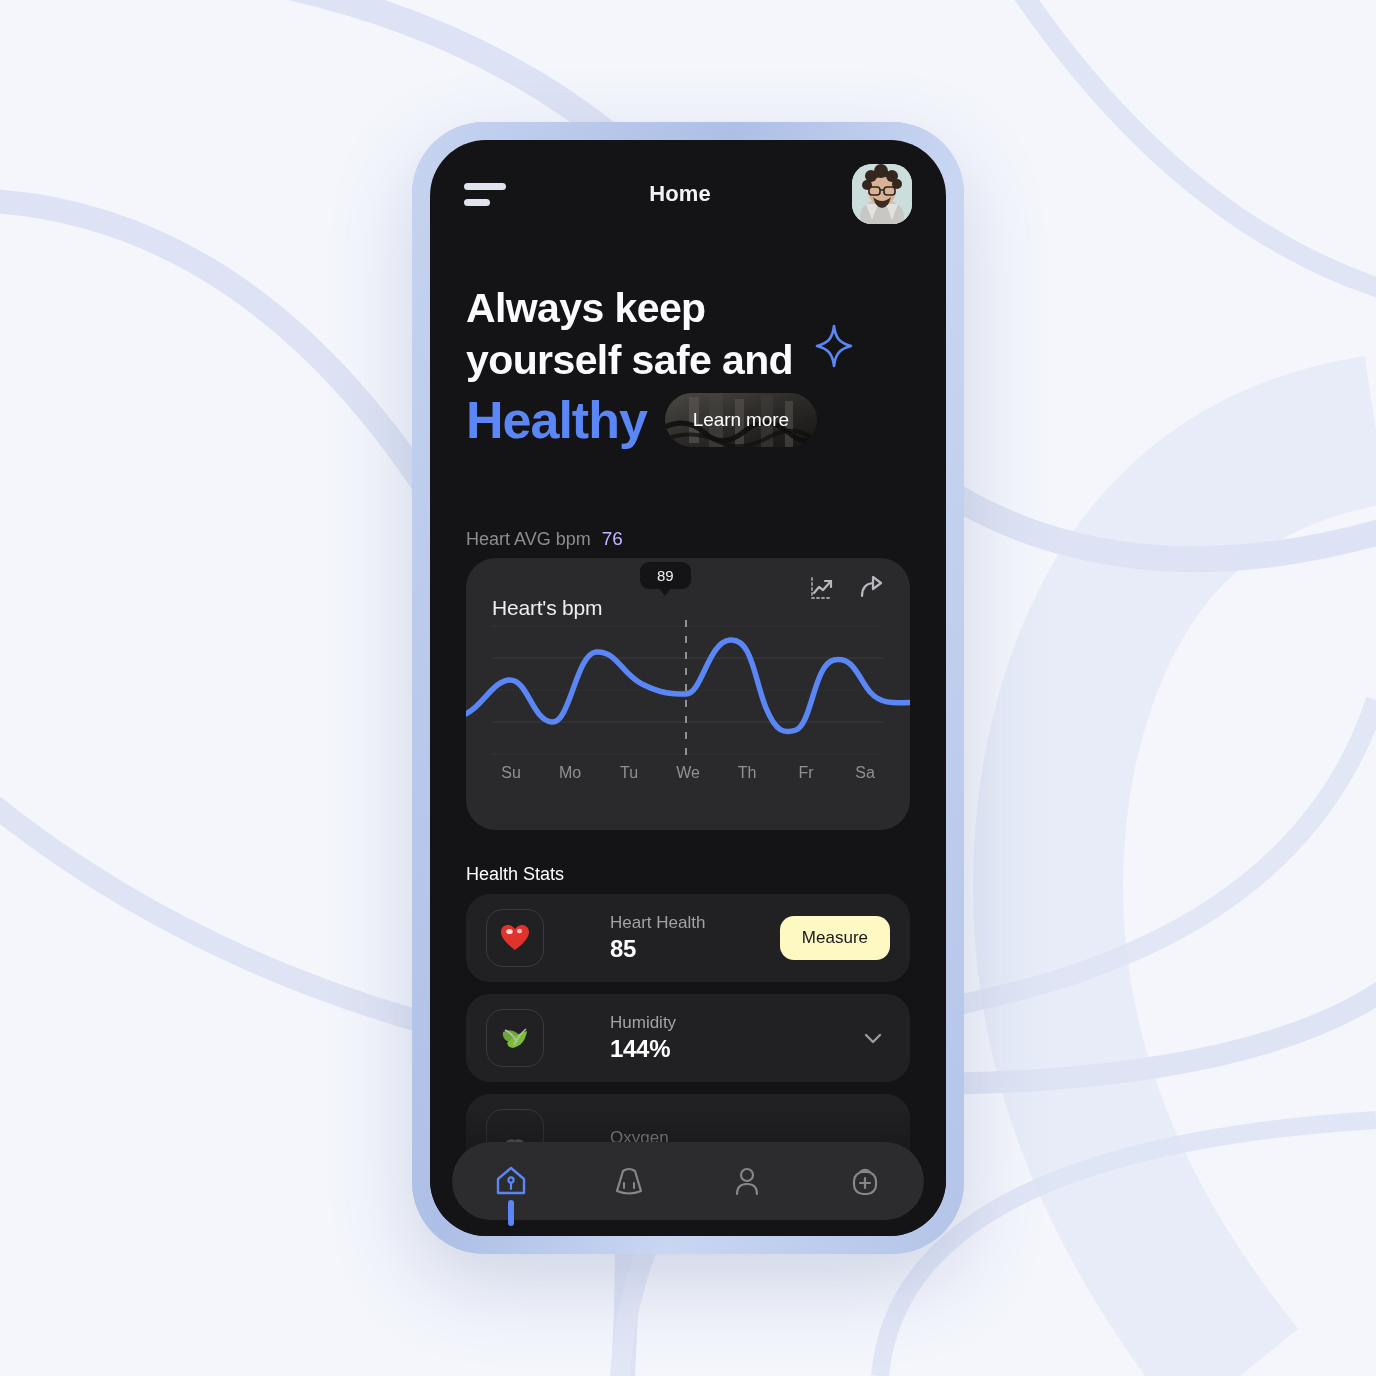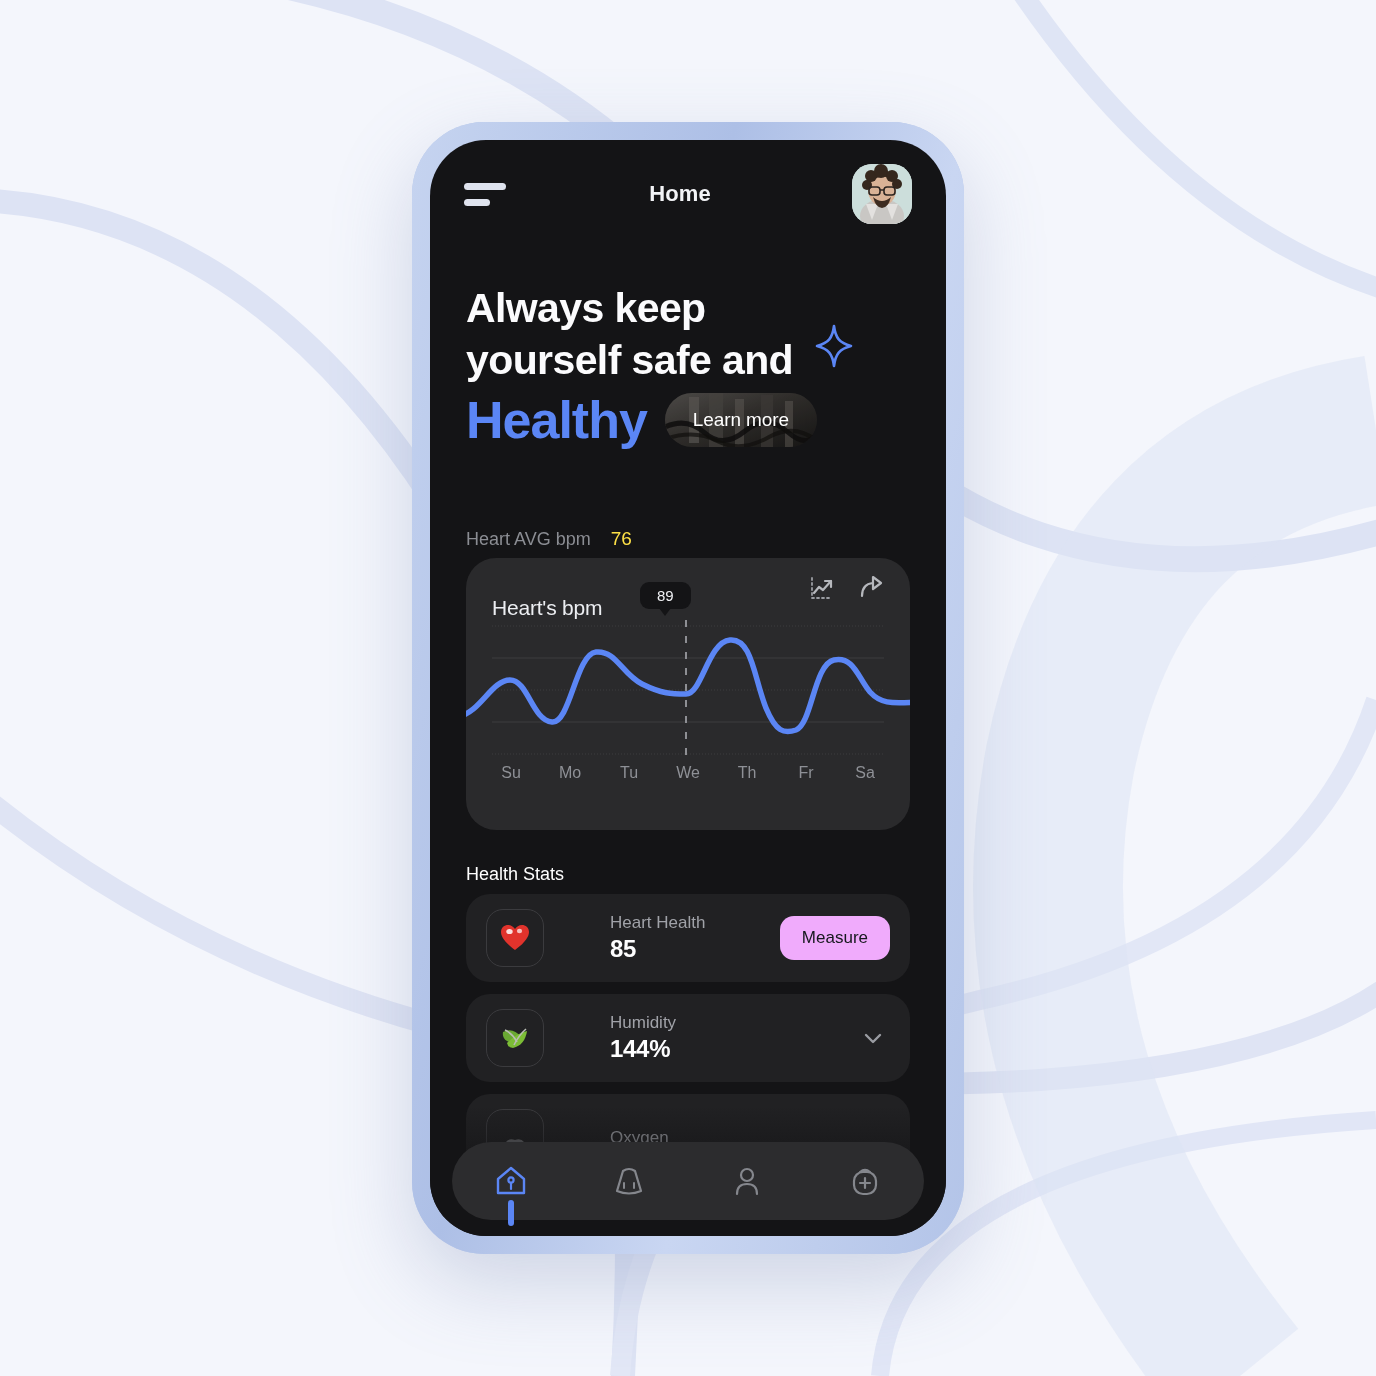--- a/index.html
+++ b/index.html
@@ -69,34 +69,34 @@
   #sparkle-icon { position:absolute; left:384px; top:42px; }
   #learn-more-pill {
     position:relative; height:54px; border-radius:27px; overflow:hidden;
     display:flex; align-items:center; justify-content:center;
     padding:0 22px; cursor:pointer; min-width:152px;
   }
   #learn-more-pill .photo { position:absolute; inset:0; }
   #learn-more-label { position:relative; z-index:2; color:#fff; font-size:19px; font-weight:500; letter-spacing:-.1px; }
 
   
-  #avg-row { position:absolute; left:36px; top:388px; display:flex; align-items:baseline; gap:20px; }
+  #avg-row { position:absolute; left:36px; top:388px; display:flex; align-items:baseline; gap:11px; }
   #avg-label { color:#8b8d93; font-size:18px; }
-  #avg-value { color:#fde047; font-size:19px; font-weight:500; }
+  #avg-value { color:#c4b5fd; font-size:19px; font-weight:500; }
 
   
   #chart-card {
     position:absolute; left:36px; top:418px;
     width:444px; height:272px;
     background:#2a2a2c; border-radius:30px;
   }
   #chart-head { position:relative; height:62px; padding:0 26px; display:flex; align-items:flex-end; }
   #chart-title { color:#eceef2; font-size:21px; font-weight:500; letter-spacing:-.2px; }
   #bpm-badge {
-    position:absolute; left:174px; top:24px;
+    position:absolute; left:174px; top:4px;
     background:#141416; color:#f0f1f4; font-size:15px; font-weight:500;
     padding:5px 17px; border-radius:9px;
   }
   #bpm-badge .tail {
     position:absolute; left:50%; bottom:-7px; margin-left:-6px;
     width:0; height:0; border-left:6px solid transparent; border-right:6px solid transparent;
     border-top:8px solid #141416;
   }
   #chart-actions { position:absolute; right:24px; top:16px; display:flex; gap:22px; }
   .chart-action { width:28px; height:28px; cursor:pointer; }
@@ -119,21 +119,21 @@
   #stat-row-2 { top:954px; }
   .stat-icon-box {
     width:58px; height:58px; border-radius:17px;
     border:1px solid #3b3b3e; display:flex; align-items:center; justify-content:center;
     flex:none; font-size:29px; line-height:1;
   }
   .stat-text { margin-left:18px; flex:1; }
   .stat-name { color:#a0a2a8; font-size:17px; line-height:22px; }
   .stat-value { color:#fdfdfe; font-size:24px; font-weight:600; line-height:30px; letter-spacing:-.3px; }
   #measure-button {
-    background:#f0abfc; color:#16181d; font-size:17px; font-weight:500;
+    background:#fef9c3; color:#16181d; font-size:17px; font-weight:500;
     padding:12px 22px; border-radius:14px; border:none; cursor:pointer;
     font-family:"Liberation Sans", sans-serif;
   }
   .chevron-button { width:34px; height:34px; cursor:pointer; flex:none; }
 
   
   #bottom-nav {
     position:absolute; left:22px; bottom:16px; width:472px; height:78px;
     background:#2c2c2e; border-radius:39px;
     display:flex; align-items:center; justify-content:space-around;

